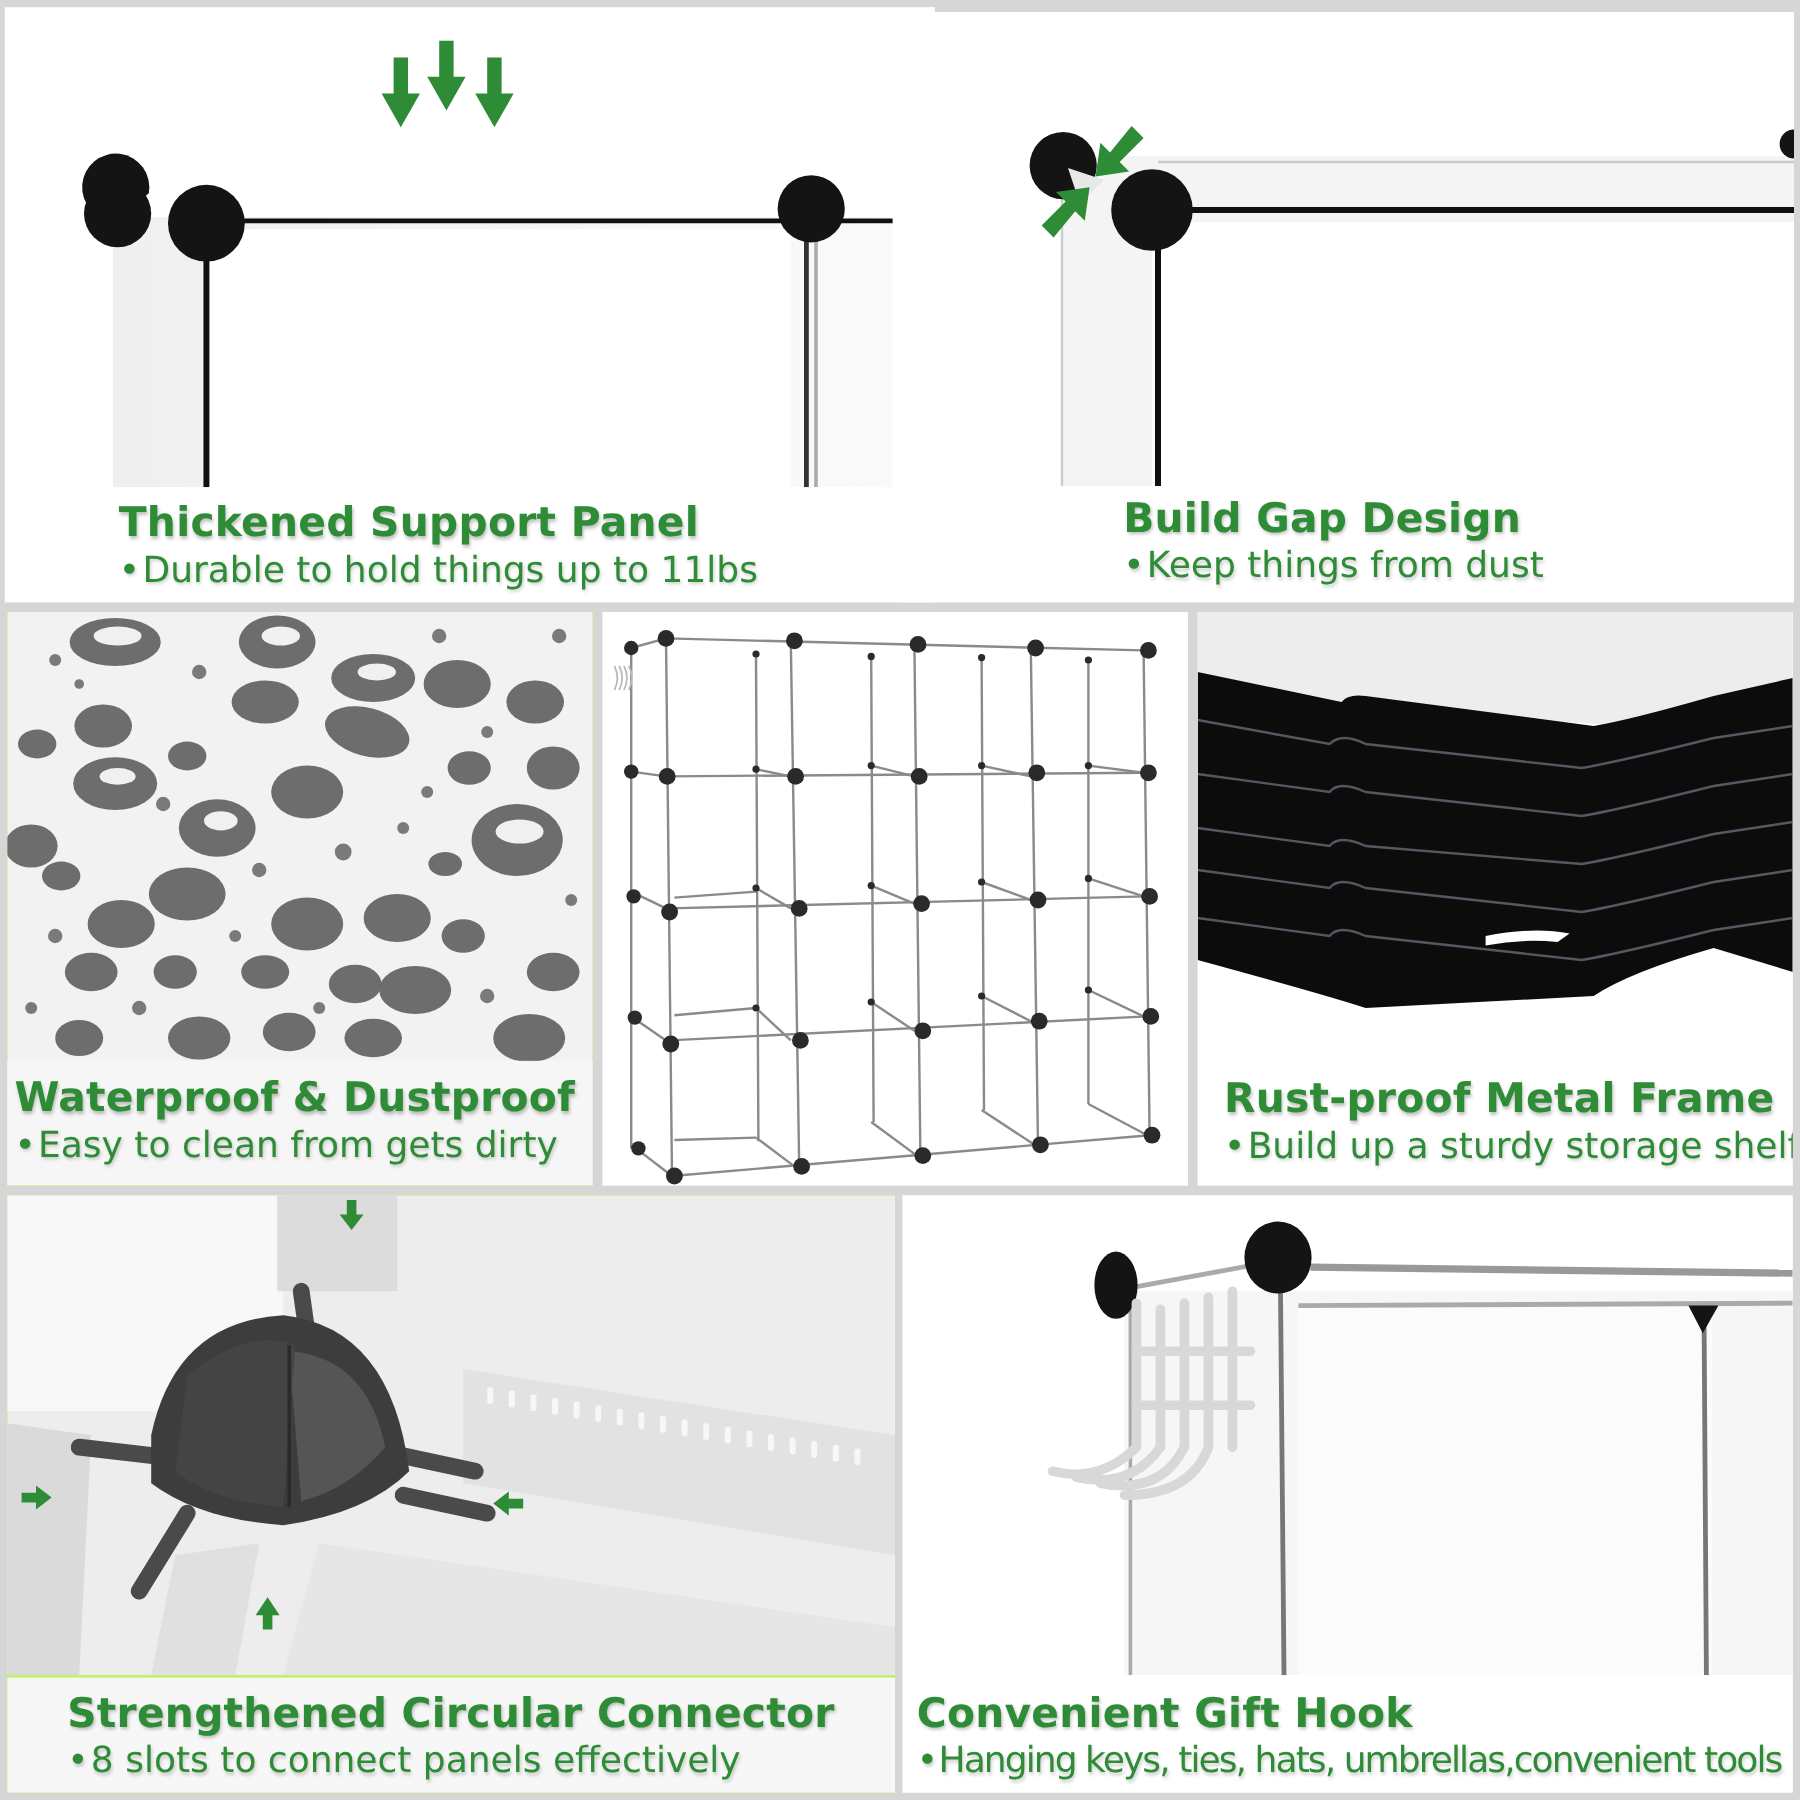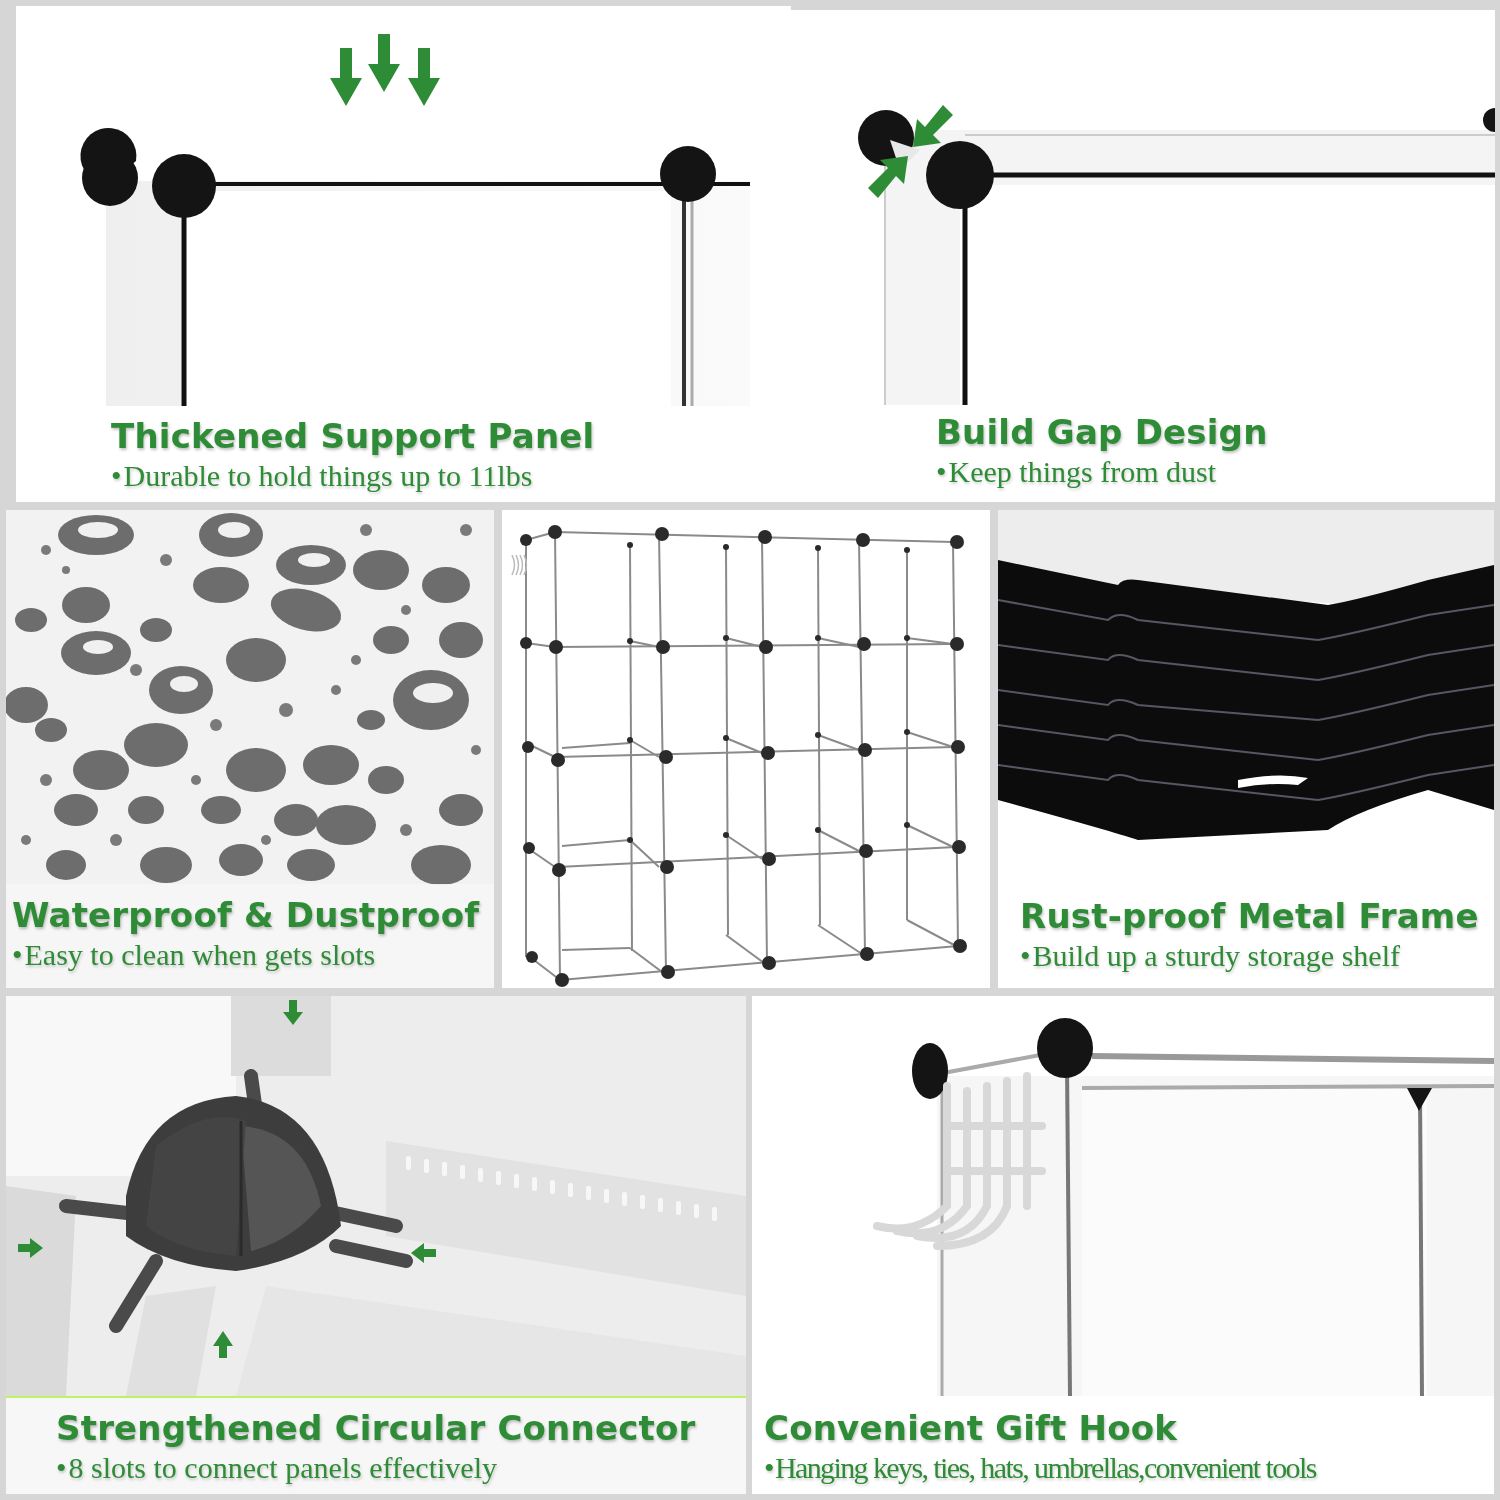--- a/index.html
+++ b/index.html
@@ -1,25 +1,25 @@
 <!DOCTYPE html>
 <html><head>
 <meta charset="utf-8">
 <style>
   * { box-sizing: border-box; margin: 0; padding: 0; }
   html, body { width: 1500px; height: 1500px; background: #d6d6d6; overflow: hidden; }
   body { position: relative; font-family: "DejaVu Sans", sans-serif; }
   .panel { position: absolute; background: #ffffff; overflow: hidden; }
   .caption { position: absolute; left: 0; right: 0; }
   .cap-title { font-weight: bold; color: #2e8b36; font-size: 34px; line-height: 40px; letter-spacing: 0.2px; text-shadow: 1px 2px 3px rgba(0,0,0,0.25); white-space: nowrap; }
-  .cap-sub { color: #2e8b36; font-size: 30px; line-height: 40px; text-shadow: 1px 2px 3px rgba(0,0,0,0.2); white-space: nowrap; font-family: Liberation Serif, serif; }
+  .cap-sub { color: #2e8b36; font-size: 30px; line-height: 40px; text-shadow: 1px 2px 3px rgba(0,0,0,0.2); white-space: nowrap; }
   .cap-sub::before { content: "•"; margin-right: 2px; }
   .art { position: absolute; left: 0; top: 0; }
   
-  #p-top-left { left: 16px; top: 6px; width: 775px; height: 496px; }
+  #p-top-left { left: 4px; top: 6px; width: 775px; height: 496px; }
   #p-top-right { left: 750px; top: 10px; width: 745px; height: 492px; }
   #p-mid-left { left: 6px; top: 510px; width: 488px; height: 478px; background: #bef264; }
   #p-mid-center { left: 502px; top: 510px; width: 488px; height: 478px; }
   #p-mid-right { left: 998px; top: 510px; width: 496px; height: 478px; }
   #p-bot-left { left: 6px; top: 996px; width: 740px; height: 498px; background: #bef264; }
   #p-bot-right { left: 752px; top: 996px; width: 742px; height: 498px; }
   .caption-band { position: absolute; left: 0; right: 0; bottom: 0; background: #f6f6f6; }
 </style>
 </head>
 <body>
@@ -146,21 +146,21 @@
         <circle cx="110" cy="330" r="6"></circle>
         <circle cx="350" cy="150" r="5"></circle>
       <circle cx="470" cy="240" r="5"></circle>
         <circle cx="20" cy="330" r="5"></circle>
         <circle cx="460" cy="20" r="6"></circle>
     </g>
   </svg>
   <div class="caption-band" style="height:104px;background:rgba(246,246,246,0.92)"></div>
   <div class="caption" style="top:385px;left:6px">
     <div class="cap-title">Waterproof &amp; Dustproof</div>
-    <div class="cap-sub">Easy to clean when gets slots</div>
+    <div class="cap-sub">Easy to clean from gets dirty</div>
   </div>
 </div>
 
 <div class="panel" id="p-mid-center">
   <svg class="art" width="488" height="478" viewBox="0 0 488 478">
     <g stroke="#8a8a8a" stroke-width="2" fill="none">
 
       <line x1="24" y1="30" x2="24" y2="447"></line>
       <line x1="24" y1="30" x2="53" y2="22"></line>
       <line x1="24" y1="133" x2="53" y2="137"></line>

